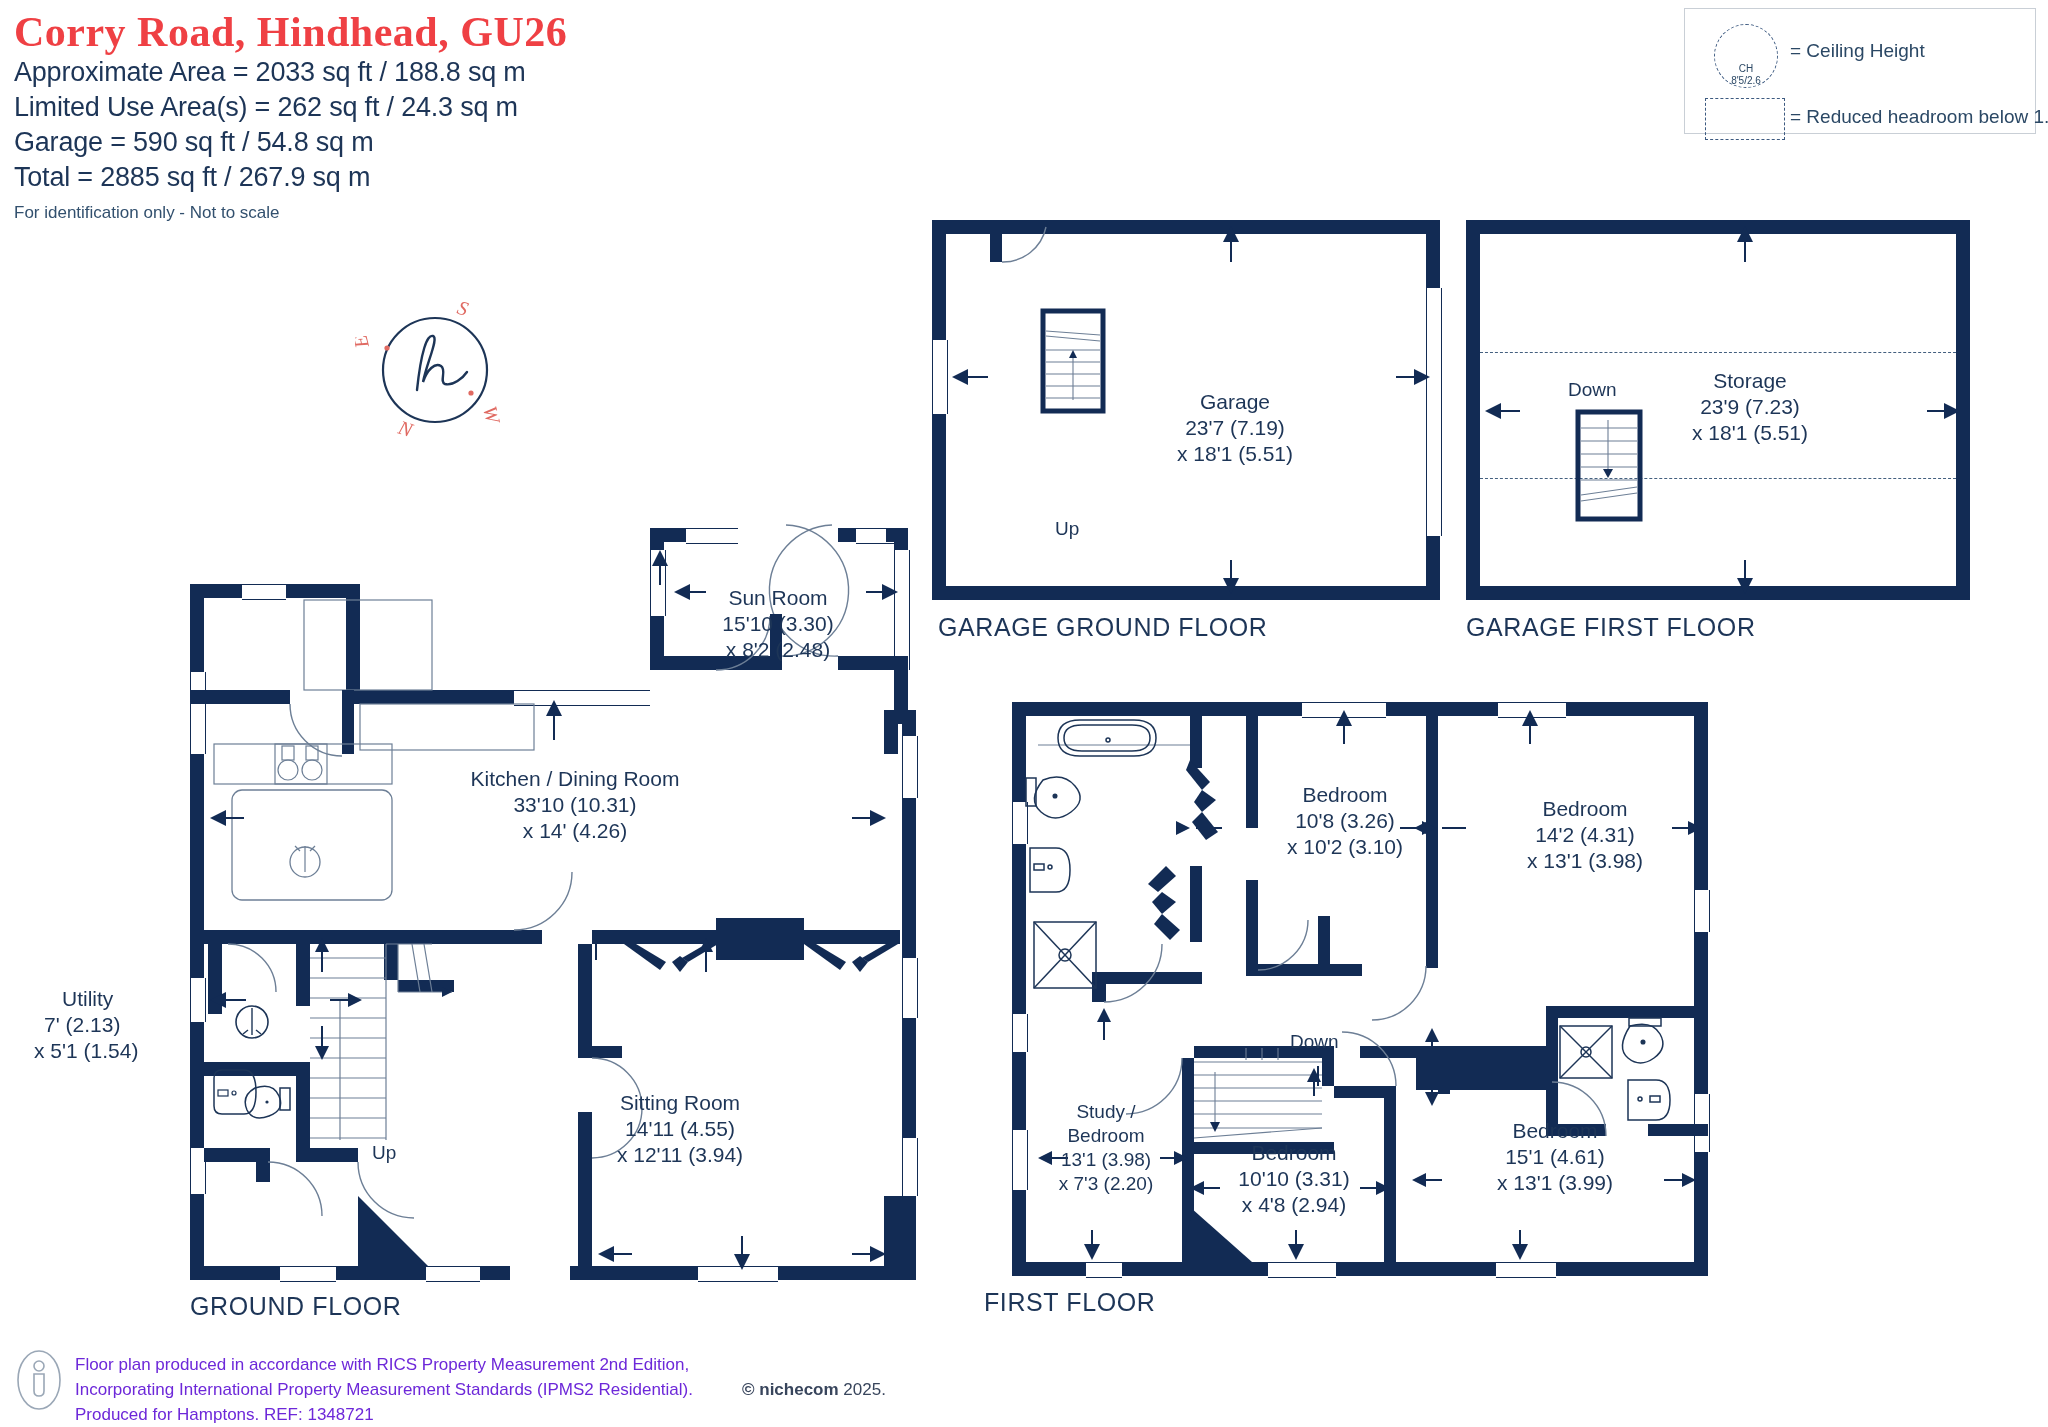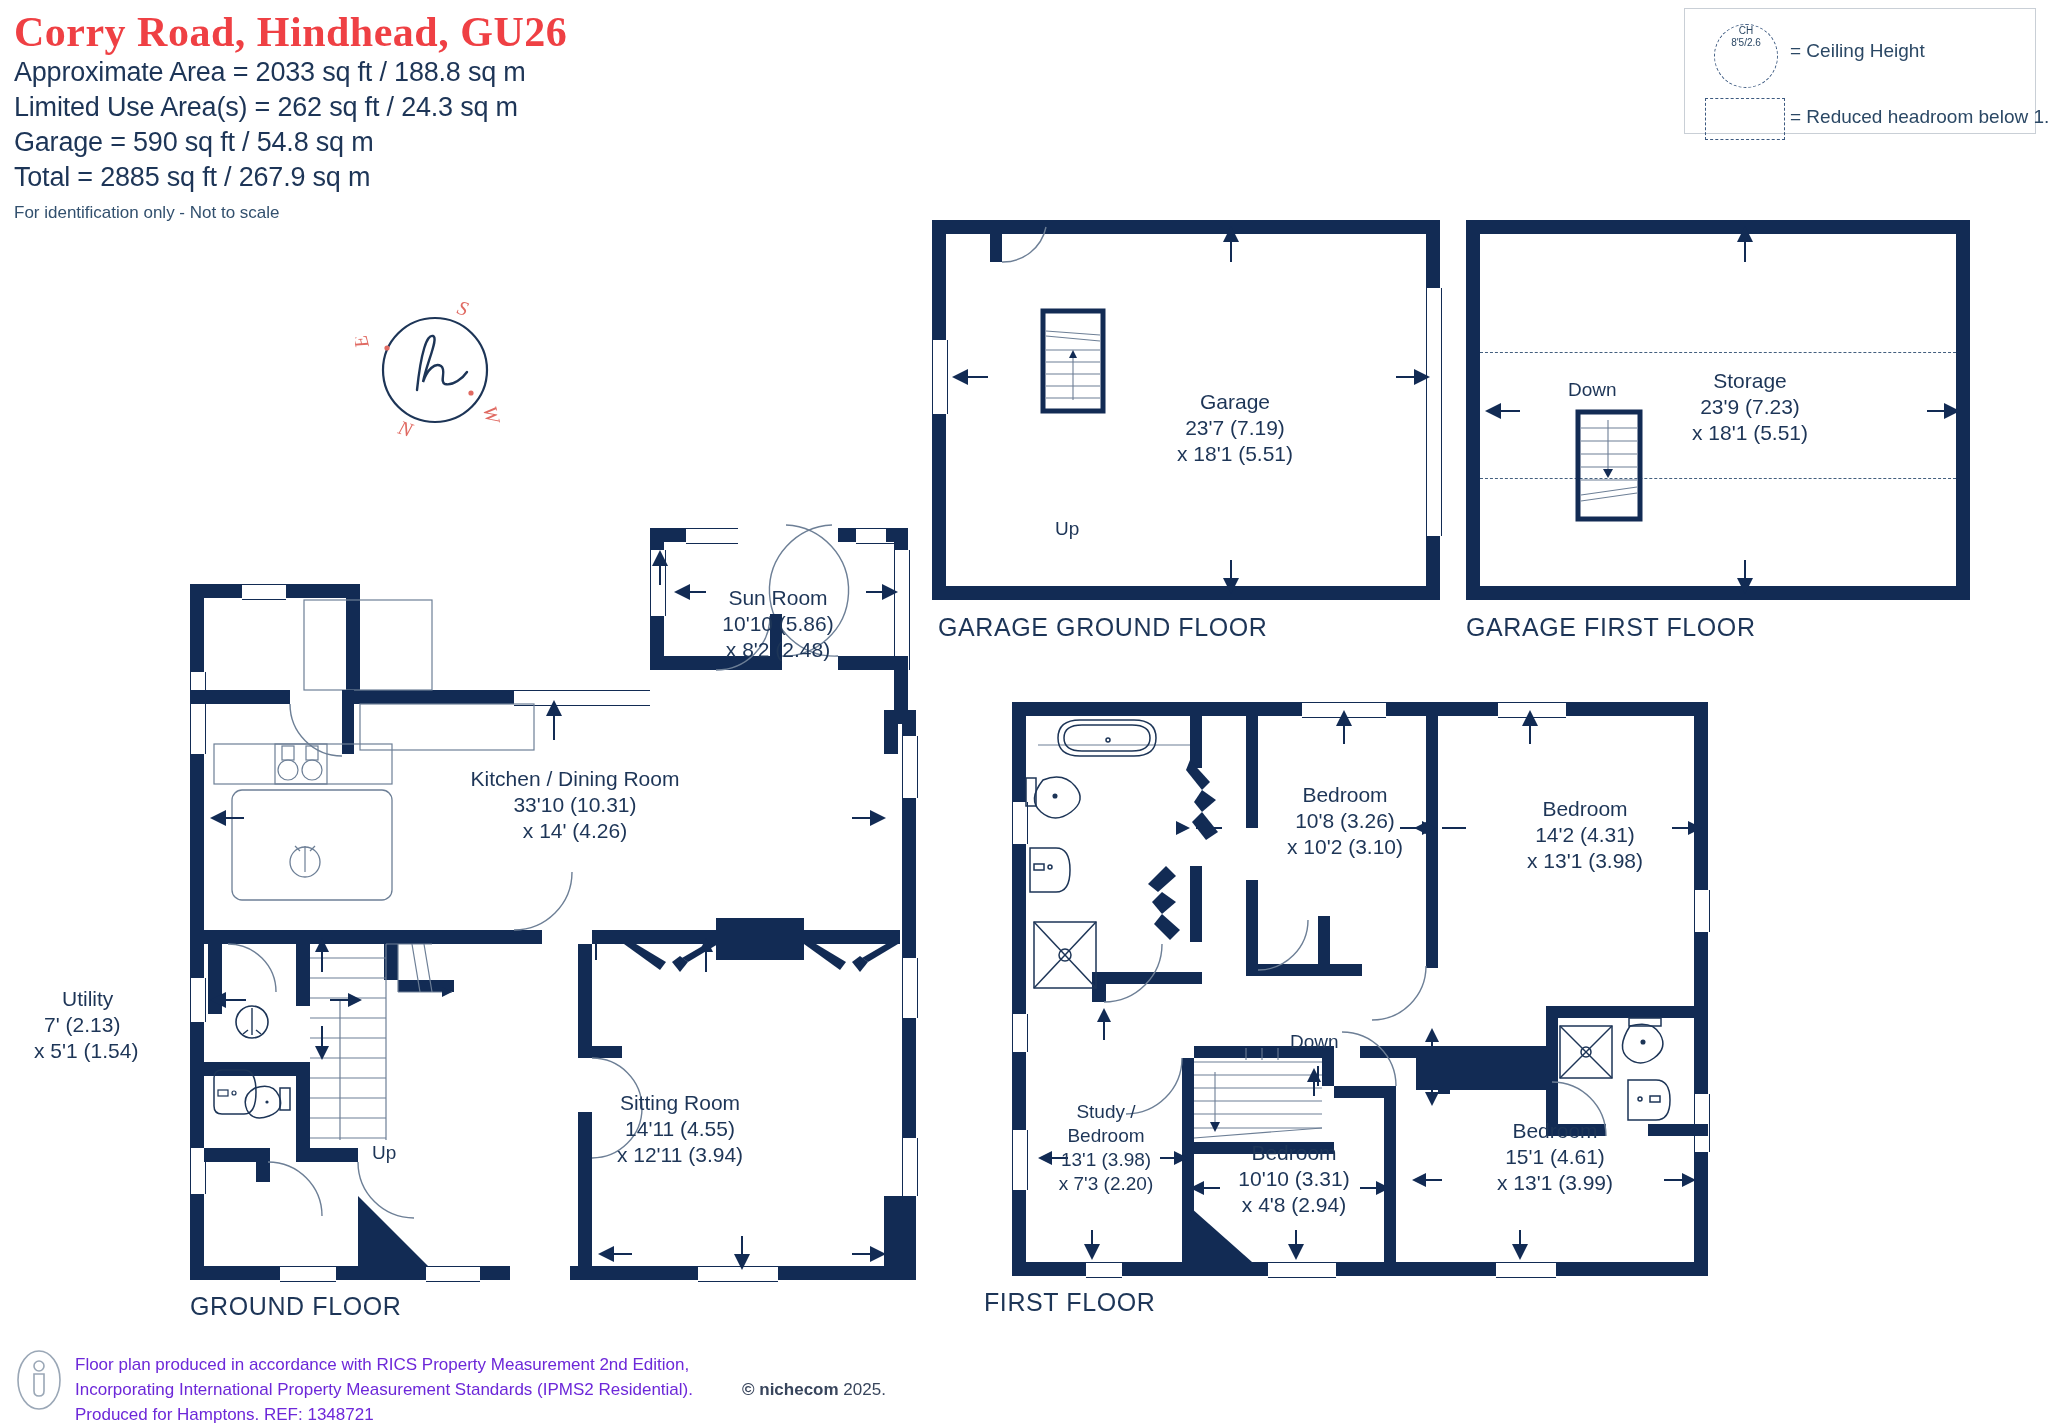--- a/index.html
+++ b/index.html
@@ -10,21 +10,21 @@
   
   #title{left:14px;top:8px;font-family:"Liberation Serif","DejaVu Serif",serif;
          font-weight:bold;font-size:42px;color:#ef4044;letter-spacing:.5px;white-space:nowrap;}
   .areaLine{font-size:27px;color:#1d3557;white-space:nowrap;letter-spacing:-.2px;}
   #a1{left:14px;top:57px}#a2{left:14px;top:92px}#a3{left:14px;top:127px}#a4{left:14px;top:162px}
   #notscale{left:14px;top:203px;font-size:17px;color:#32506e;}
 
   
   #legend{left:1684px;top:8px;width:350px;height:124px;border:1.5px solid #c9cfd6;background:#fff;}
   #chCircle{left:1714px;top:24px;width:62px;height:62px;border:1.5px dashed #3d5a80;border-radius:50%;
-            display:flex;flex-direction:column;align-items:center;justify-content:flex-start;}
+            display:flex;flex-direction:column;align-items:center;justify-content:flex-end;}
   #chCircle span{display:block;font-size:10px;line-height:12px;color:#2b4865;text-align:center;}
   #chLabel{left:1790px;top:40px;font-size:19px;color:#2b4865;white-space:nowrap;}
   #rhBox{left:1705px;top:98px;width:78px;height:40px;border:1.5px dashed #3d5a80;}
   #rhLabel{left:1790px;top:106px;font-size:19px;color:#2b4865;white-space:nowrap;}
 
   
   #compass{left:355px;top:290px;width:160px;height:160px;}
 
   
   .w{position:absolute;background:#122b54;}          
@@ -371,21 +371,21 @@
     <path d="M886 1254 l-16 -8 l0 16 z" fill="#122b54"></path>
     <path d="M742 1270 l-8 -16 l16 0 z" fill="#122b54"></path>
     <path d="M706 938 l-7 14 l14 0 z" fill="#122b54"></path>
     <path d="M596 928 l-7 14 l14 0 z" fill="#122b54" opacity="0"></path>
     <line x1="554" y1="706" x2="554" y2="740" stroke="#122b54" stroke-width="2"></line>
     <path d="M554 700 l-8 16 l16 0 z" fill="#122b54"></path>
   </svg>
 
   <div class="lbl" style="left:628px;top:585px;width:300px">
     <div>Sun Room</div>
-    <div>10'10 (5.86)</div>
+    <div>15'10 (3.30)</div>
     <div>x 8'2 (2.48)</div>
   </div>
   <div class="lbl" style="left:375px;top:766px;width:400px">
     <div>Kitchen / Dining Room</div>
     <div>33'10 (10.31)</div>
     <div>x 14' (4.26)</div>
   </div>
   <div class="lbl" style="left:-28px;top:986px;width:250px;text-align:left">
     <div style="padding-left:90px">Utility</div>
     <div style="padding-left:72px">7' (2.13)</div>

